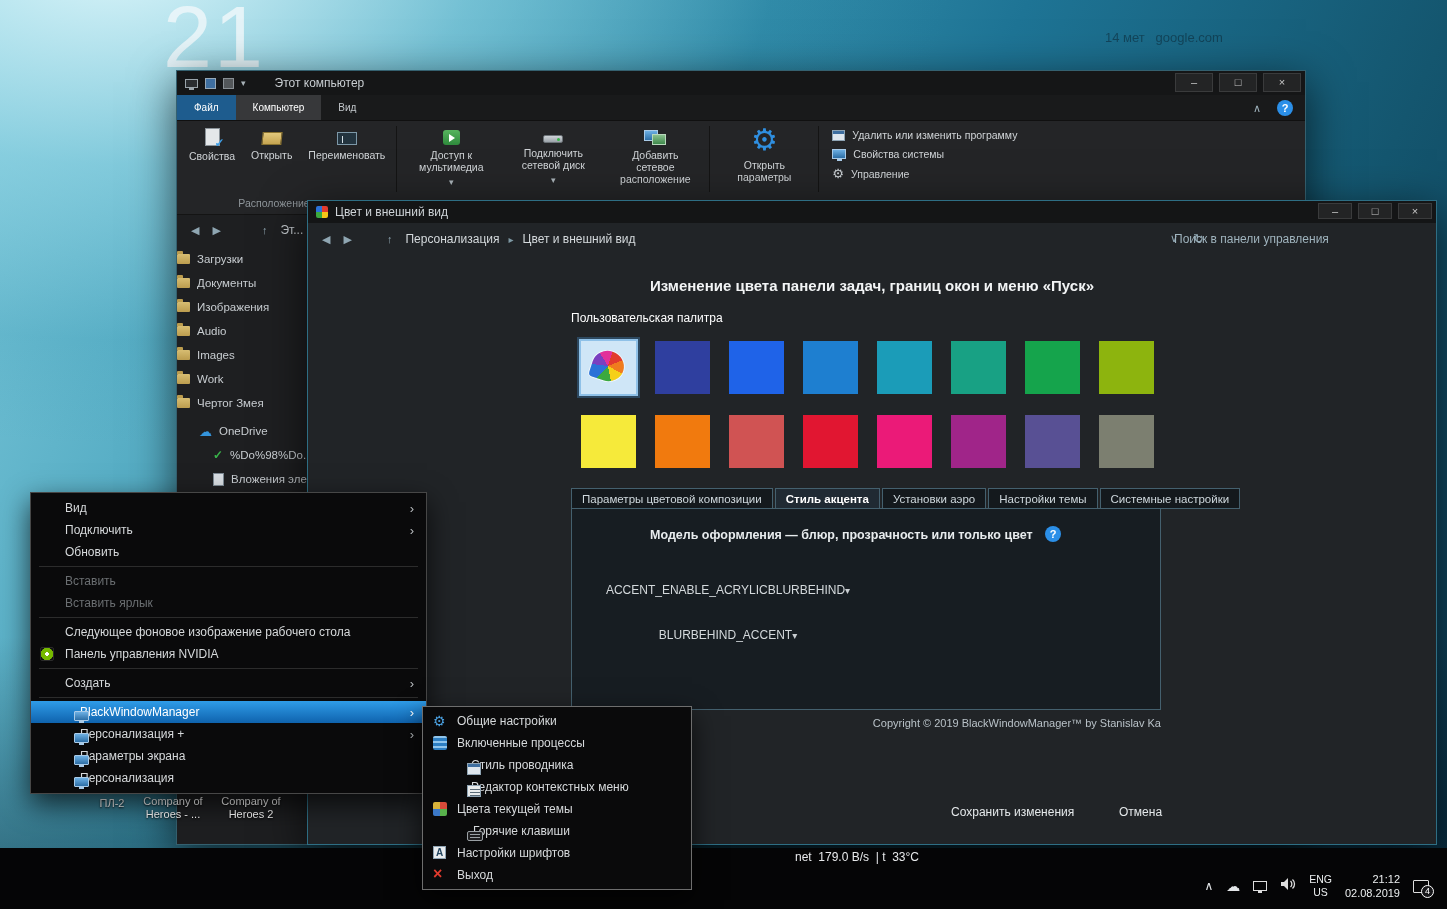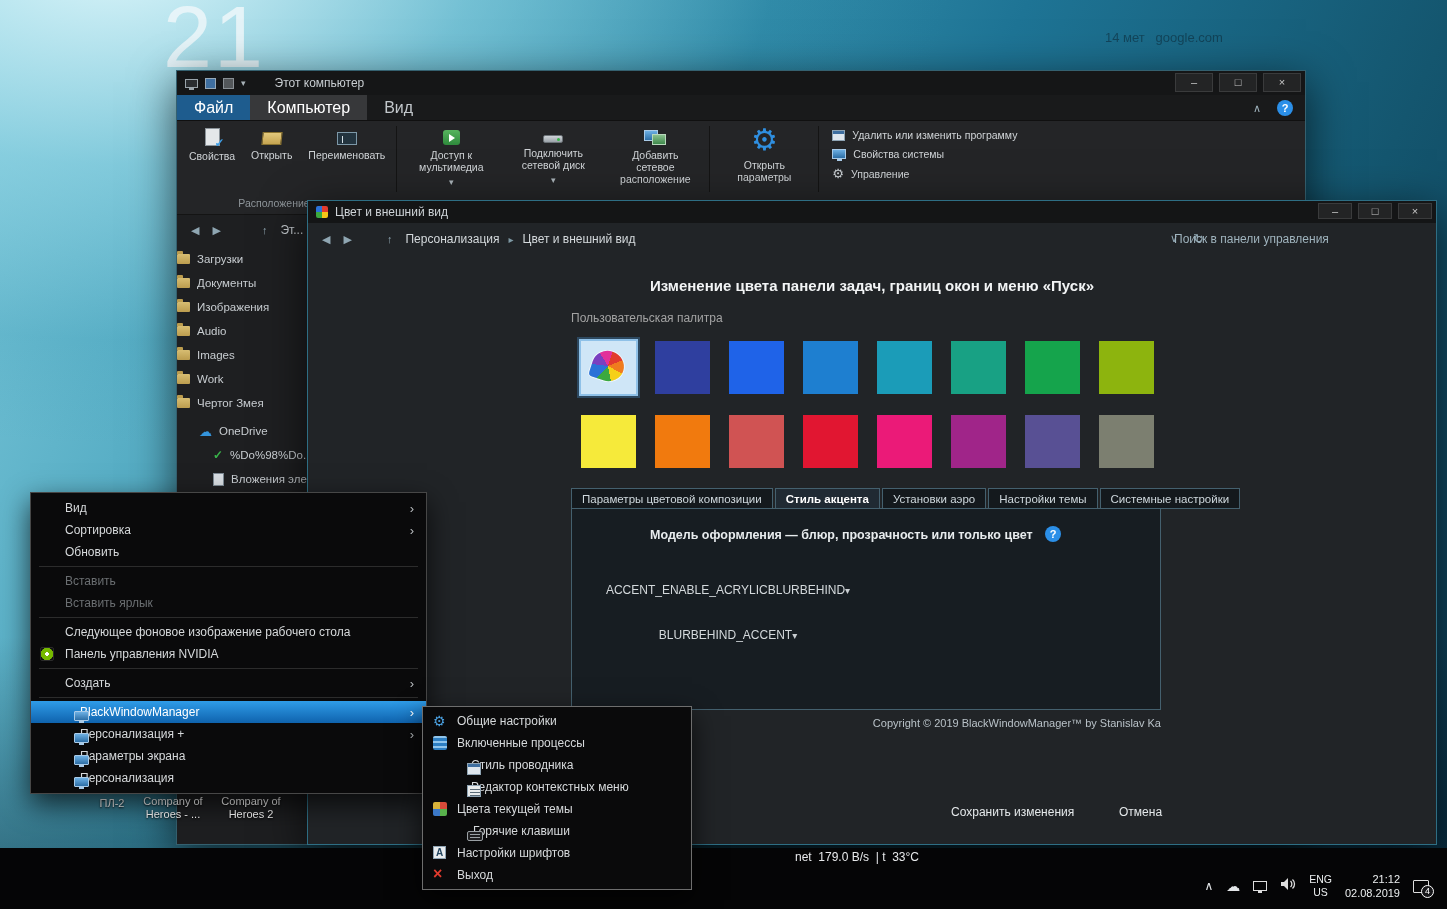--- a/index.html
+++ b/index.html
@@ -29,21 +29,21 @@
   .explorer { left:176px; top:70px; width:1130px; height:775px; z-index:10; }
   .ex-title { height:24px; background:#151617; display:flex; align-items:center; padding:0 8px; position:relative; gap:7px; }
   .ex-title .t { color:#c8cdd1; font-size:12px; margin-left:22px; }
   .ic-pc { width:13px; height:9px; background:#2a2d30; border:1px solid #9aa4aa; position:relative; }
   .ic-pc::after { content:""; position:absolute; left:3px; bottom:-3px; width:5px; height:2px; background:#9aa4aa; }
   .ic-sh { width:11px; height:11px; background:#3f6fa0; border:1px solid #97a9b8; }
   .ic-dsk { width:11px; height:11px; background:#53575a; border:1px solid #8a9095; }
   .small-glyph { color:#a9b2b8; font-size:9px; }
 
   .ex-tabs { height:26px; background:#191a1b; display:flex; align-items:stretch; position:relative; border-bottom:1px solid #101010; }
-  .ex-tab { padding:0 17px; display:flex; align-items:center; font-size:16px; color:#c2c7cb; }
+  .ex-tab { padding:0 17px; display:flex; align-items:center; font-size:10px; color:#c2c7cb; }
   .ex-tab.file { background:#1e5c8e; color:#fff; }
   .ex-tab.active { background:#37383a; color:#fff; }
   .ribbon-ctrl { position:absolute; right:12px; top:5px; display:flex; gap:16px; align-items:center; }
   .chev { color:#9fb3bd; font-size:11px; }
   .helpc { width:16px; height:16px; border-radius:50%; background:#2b8fe8; color:#fff; font-size:11px; font-weight:bold;
            display:flex; align-items:center; justify-content:center; }
 
   .ribbon { height:94px; background:#242527; border-bottom:1px solid #141414; position:relative; }
   .rb-row { position:absolute; left:4px; top:0; height:76px; display:flex; align-items:stretch; }
   .rbtn { display:flex; flex-direction:column; align-items:center; gap:4px; padding:7px 8px 2px; font-size:10.5px;
@@ -96,21 +96,21 @@
     background:conic-gradient(#e23b2e 0 25%, #f5c518 0 50%, #3ba93f 0 75%, #2b72d8 0); }
   .cp-tool { height:32px; display:flex; align-items:center; gap:13px; padding:0 14px; position:relative; color:#a8b6be; }
   .crumb { display:flex; gap:9px; font-size:12px; color:#d4d9dc; align-items:center; }
   .crumb .csep { color:#7f99a5; font-size:10px; }
   .tool-chev { position:absolute; right:258px; top:9px; color:#8fa6b2; font-size:11px; }
   .tool-ref { position:absolute; right:232px; top:8px; color:#8fa6b2; font-size:13px; }
   .cp-search { position:absolute; right:50px; top:6px; width:212px; height:20px; background:transparent; border:none; outline:none;
                color:#9fb3bd; font-size:12px; font-family:inherit; }
   .cp-search::placeholder { color:#9fb3bd; opacity:1; }
   .cp-heading { margin-top:22px; text-align:center; font-size:15px; font-weight:bold; color:#f2f4f5; }
-  .cp-pal-label { position:absolute; left:263px; top:110px; font-size:12px; color:#a3a3a3; }
+  .cp-pal-label { position:absolute; left:263px; top:110px; font-size:12px; color:#ffffff; }
 
   .sw { position:absolute; width:55px; height:53px; }
   .sw.sel { box-shadow:0 0 0 2px #8fc1e8, 0 0 0 4px rgba(70,140,200,.35); }
   .sw .fan { position:absolute; left:11px; top:10px; width:32px; height:30px; border-radius:50% 50% 50% 4px;
     background:conic-gradient(#e23b2e 0 14%, #f07c1e 0 28%, #f5d018 0 42%, #3ba93f 0 57%, #2b72d8 0 72%, #7a3fc0 0 86%, #e2309a 0);
     transform:rotate(18deg); box-shadow:0 0 0 1px rgba(255,255,255,.65); }
 
   .cp-tabs { position:absolute; left:263px; top:287px; display:flex; gap:2px; }
   .cp-tab { height:21px; padding:0 10px; display:flex; align-items:center; font-size:11.5px; color:#cfd8dd;
             background:#14191d; border:1px solid #44606e; white-space:nowrap; }
@@ -385,21 +385,21 @@
   <button class="cp-act" style="left:622px;top:598px">Сохранить изменения</button>
   <button class="cp-act" style="left:790px;top:598px">Отмена</button>
 </div>
 
 <div class="cmenu">
   <div class="mi">
     <span>Вид</span>
     <span class="arr">›</span>
   </div>
   <div class="mi">
-    <span>Сортировка</span>
+    <span>Подключить</span>
     <span class="arr">›</span>
   </div>
   <div class="mi">
     <span>Обновить</span>
   </div>
   <div class="msep"></div>
   <div class="mi dis">
     <span>Вставить</span>
   </div>
   <div class="mi dis">

